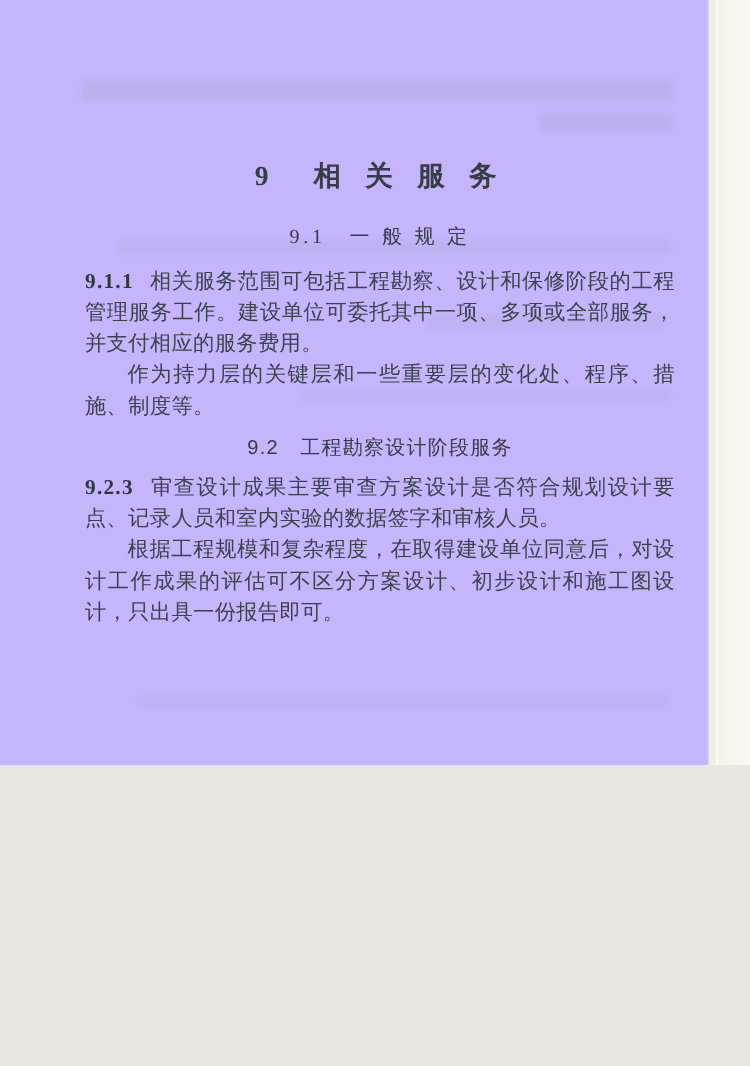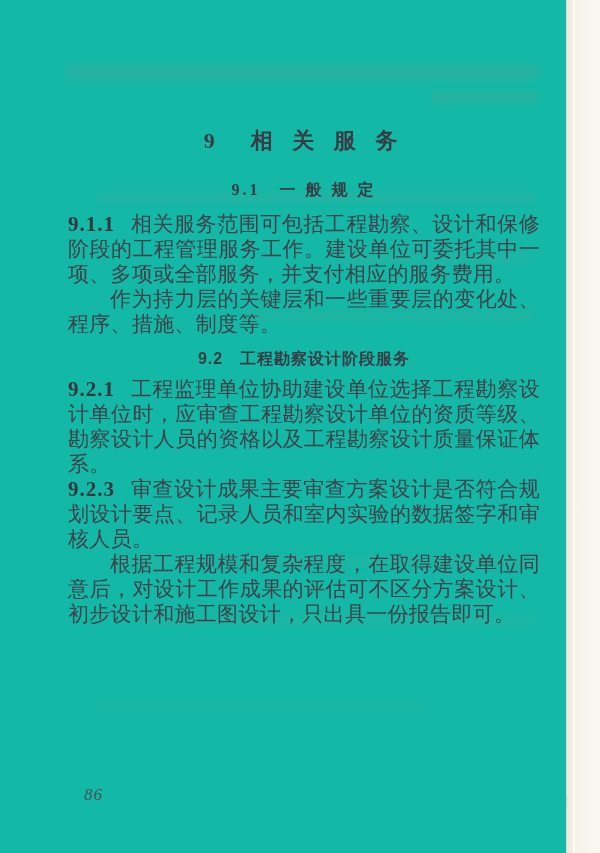--- a/index.html
+++ b/index.html
@@ -3,23 +3,23 @@
 <meta charset="utf-8">
 <style>
   html, body {
     margin: 0;
     padding: 0;
     background: #e9e7df;
   }
   .page {
     position: relative;
     width: 600px;
-    height: 853px;
+    height: 612px;
     margin: 0 auto;
-    background: #14b8a6;
+    background: #c4b5fd;
     overflow: hidden;
     font-family: "Liberation Serif", "DejaVu Serif", serif;
     color: #3e424a;
   }
   
   .page-edge {
     position: absolute;
     top: 0;
     right: 0;
     bottom: 0;
@@ -74,38 +74,38 @@
     font-size: 22px;
     line-height: 30px;
     font-weight: bold;
     text-align: center;
     letter-spacing: 7px;
     color: #383c44;
   }
   .section-heading {
     font-size: 16px;
     line-height: 20px;
-    font-weight: bold;
+    font-weight: normal;
     text-align: center;
     color: #383c44;
   }
   .section-heading.songti {
     margin: 24px 0 0 0;
     font-family: "Liberation Serif", "DejaVu Serif", serif;
     letter-spacing: 3px;
   }
   .section-heading.heiti {
     margin: 12px 0 8px 0;
     font-family: "Liberation Sans", "DejaVu Sans", sans-serif;
     letter-spacing: 1px;
   }
   .body-block { margin-top: 12px; }
   .clause, .cont {
     margin: 0;
-    font-size: 21px;
+    font-size: 17px;
     line-height: 25px;
     text-align: justify;
     letter-spacing: 0.3px;
   }
   .cont { text-indent: 2em; }
   .clause .num {
     font-weight: bold;
     color: #33373e;
     margin-right: 0.75em;
     letter-spacing: 1px;
@@ -145,21 +145,20 @@
     <h2 class="section-heading songti">9.1　一 般 规 定</h2>
 
     <div class="body-block">
       <p class="clause"><b class="num">9.1.1</b><span>相关服务范围可包括工程勘察、设计和保修阶段的工程管理服务工作。建设单位可委托其中一项、多项或全部服务，并支付相应的服务费用。</span></p>
       <p class="cont"><span>作为持力层的关键层和一些重要层的变化处、程序、措施、制度等。</span></p>
     </div>
 
     <h2 class="section-heading heiti">9.2　工程勘察设计阶段服务</h2>
 
     <div>
-      <p class="clause"><b class="num">9.2.1</b><span>工程监理单位协助建设单位选择工程勘察设计单位时，应审查工程勘察设计单位的资质等级、勘察设计人员的资格以及工程勘察设计质量保证体系。</span></p>
       <p class="clause"><b class="num">9.2.3</b><span>审查设计成果主要审查方案设计是否符合规划设计要点、记录人员和室内实验的数据签字和审核人员。</span></p>
       <p class="cont"><span>根据工程规模和复杂程度，在取得建设单位同意后，对设计工作成果的评估可不区分方案设计、初步设计和施工图设计，只出具一份报告即可。</span></p>
     </div>
 
   </div>
 
   <div class="page-number">86</div>
 
 </div>
 

